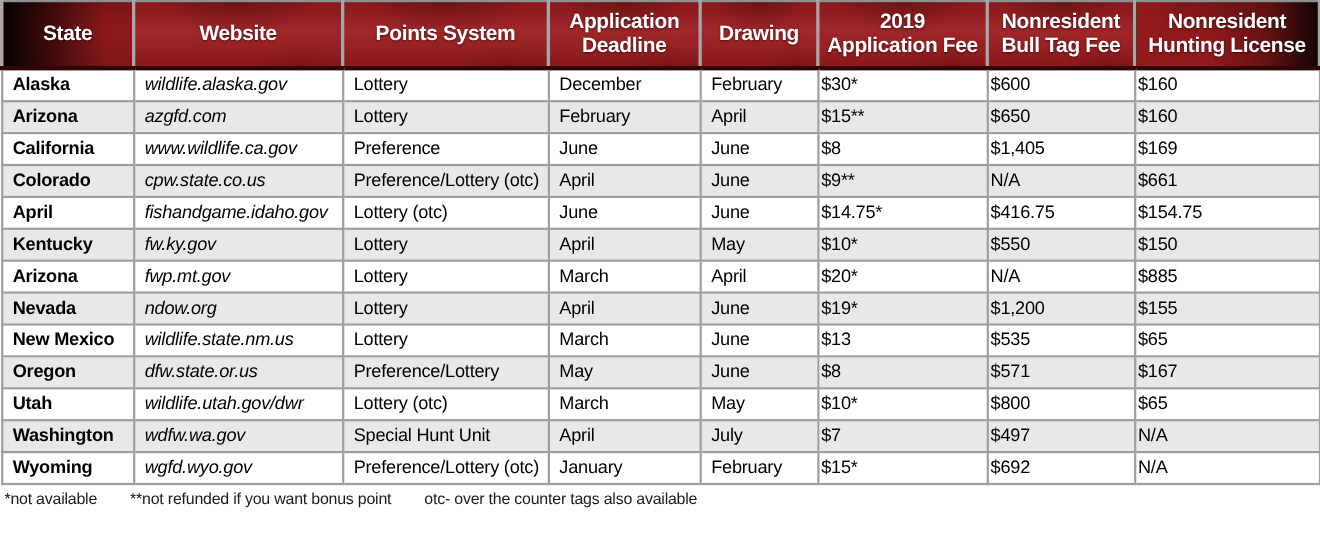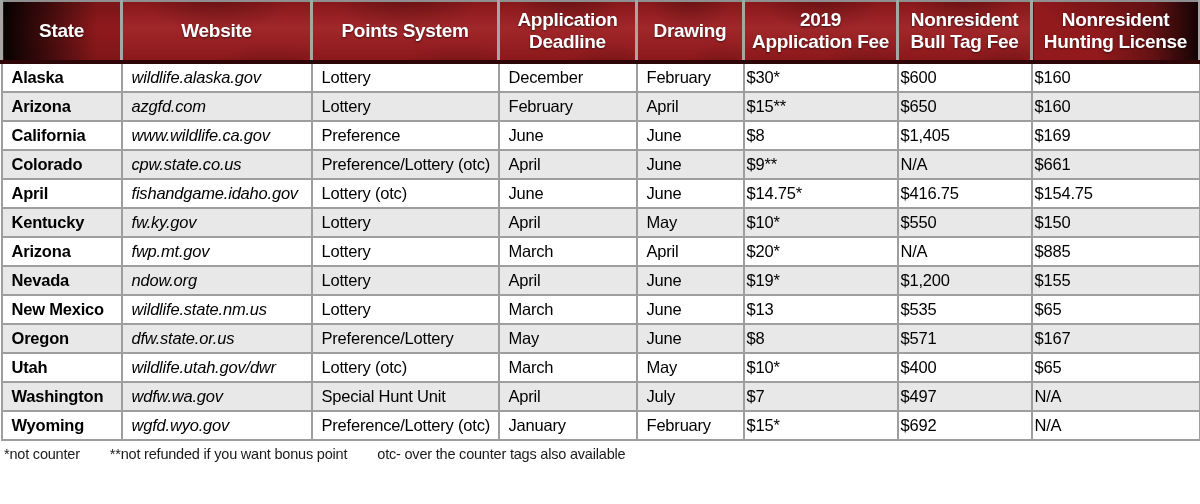--- a/index.html
+++ b/index.html
@@ -205,21 +205,21 @@
           <td class="col-6">$571</td>
           <td class="col-7">$167</td>
         </tr>
         <tr>
           <td class="col-0">Utah</td>
           <td class="col-1">wildlife.utah.gov/dwr</td>
           <td class="col-2">Lottery (otc)</td>
           <td class="col-3">March</td>
           <td class="col-4">May</td>
           <td class="col-5">$10*</td>
-          <td class="col-6">$400</td>
+          <td class="col-6">$800</td>
           <td class="col-7">$65</td>
         </tr>
         <tr>
           <td class="col-0">Washington</td>
           <td class="col-1">wdfw.wa.gov</td>
           <td class="col-2">Special Hunt Unit</td>
           <td class="col-3">April</td>
           <td class="col-4">July</td>
           <td class="col-5">$7</td>
           <td class="col-6">$497</td>
@@ -232,15 +232,15 @@
           <td class="col-3">January</td>
           <td class="col-4">February</td>
           <td class="col-5">$15*</td>
           <td class="col-6">$692</td>
           <td class="col-7">N/A</td>
         </tr>
       </tbody>
   </table>
 
   <div class="footnote">
-    <span>*not counter</span><span>**not refunded if you want bonus point</span><span>otc- over the counter tags also available</span>
+    <span>*not available</span><span>**not refunded if you want bonus point</span><span>otc- over the counter tags also available</span>
   </div>
 </div>
 
 </body></html>

